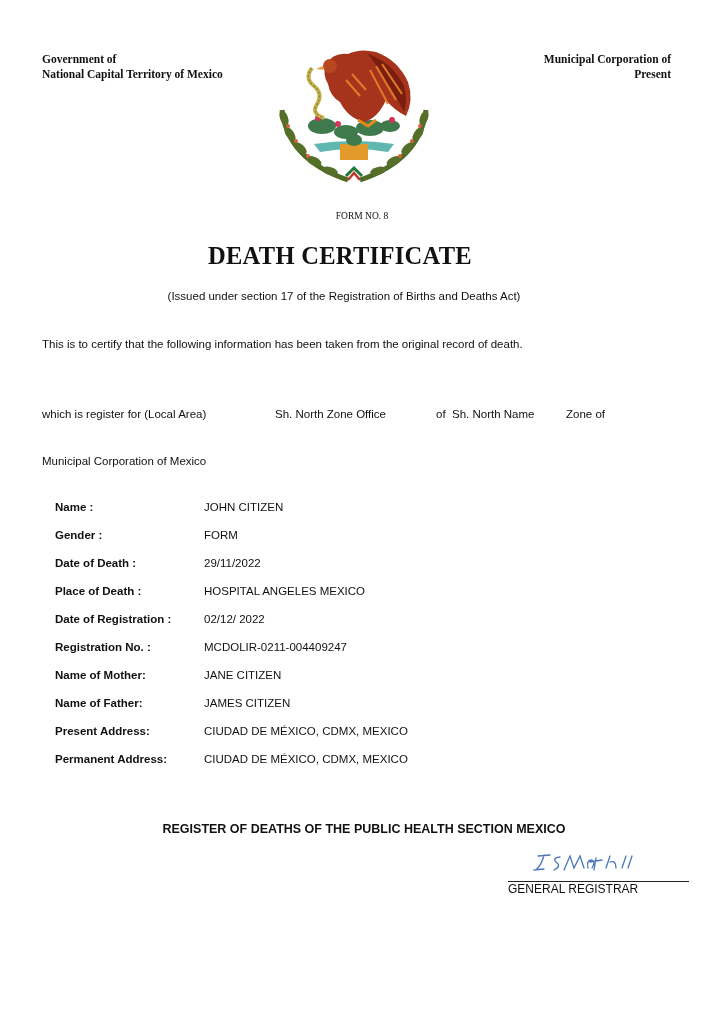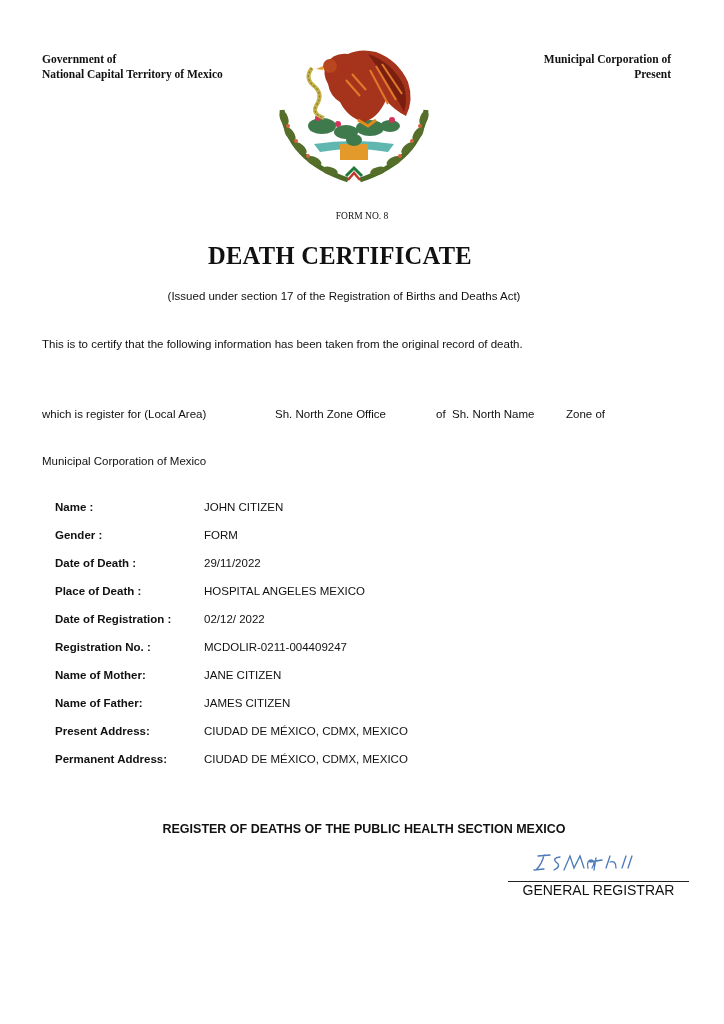--- a/index.html
+++ b/index.html
@@ -23,21 +23,21 @@
   .municipal { left: 42px; top: 455px; font-size: 11.5px; }
 
   .row { left: 42px; font-size: 11.5px; height: 16px; }
   .row .lbl { position: absolute; left: 0; font-weight: bold; white-space: nowrap; margin-left: 13px; }
   .row .val { position: absolute; left: 162px; white-space: nowrap; }
 
   .register { left: 0; width: 724px; top: 822px; text-align: center; font-size: 12.5px; font-weight: bold; padding-left: 2px; }
 
   .sig { left: 530px; top: 848px; width: 110px; height: 28px; }
   .sig-line { left: 508px; top: 881px; width: 181px; height: 0; border-top: 1px solid #222; }
-  .registrar { left: 508px; width: 181px; top: 882px; text-align: center; font-size: 14px; }
+  .registrar { left: 508px; width: 181px; top: 882px; font-size: 12px; }
 </style>
 </head>
 <body>
 
 <div>
 
   <div class="abs hdr-left serif">
     <div>Government of</div>
     <div>National Capital Territory of Mexico</div>
   </div>

